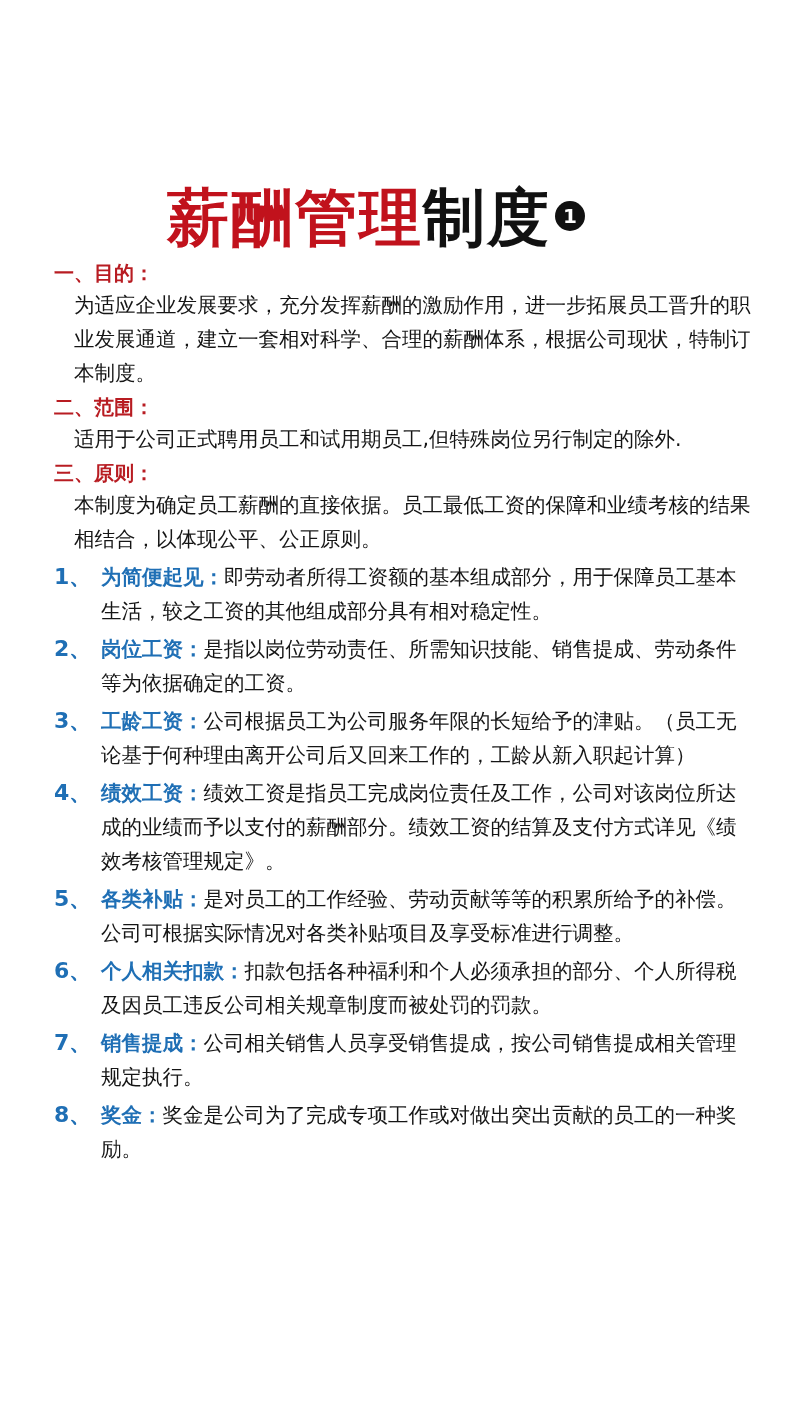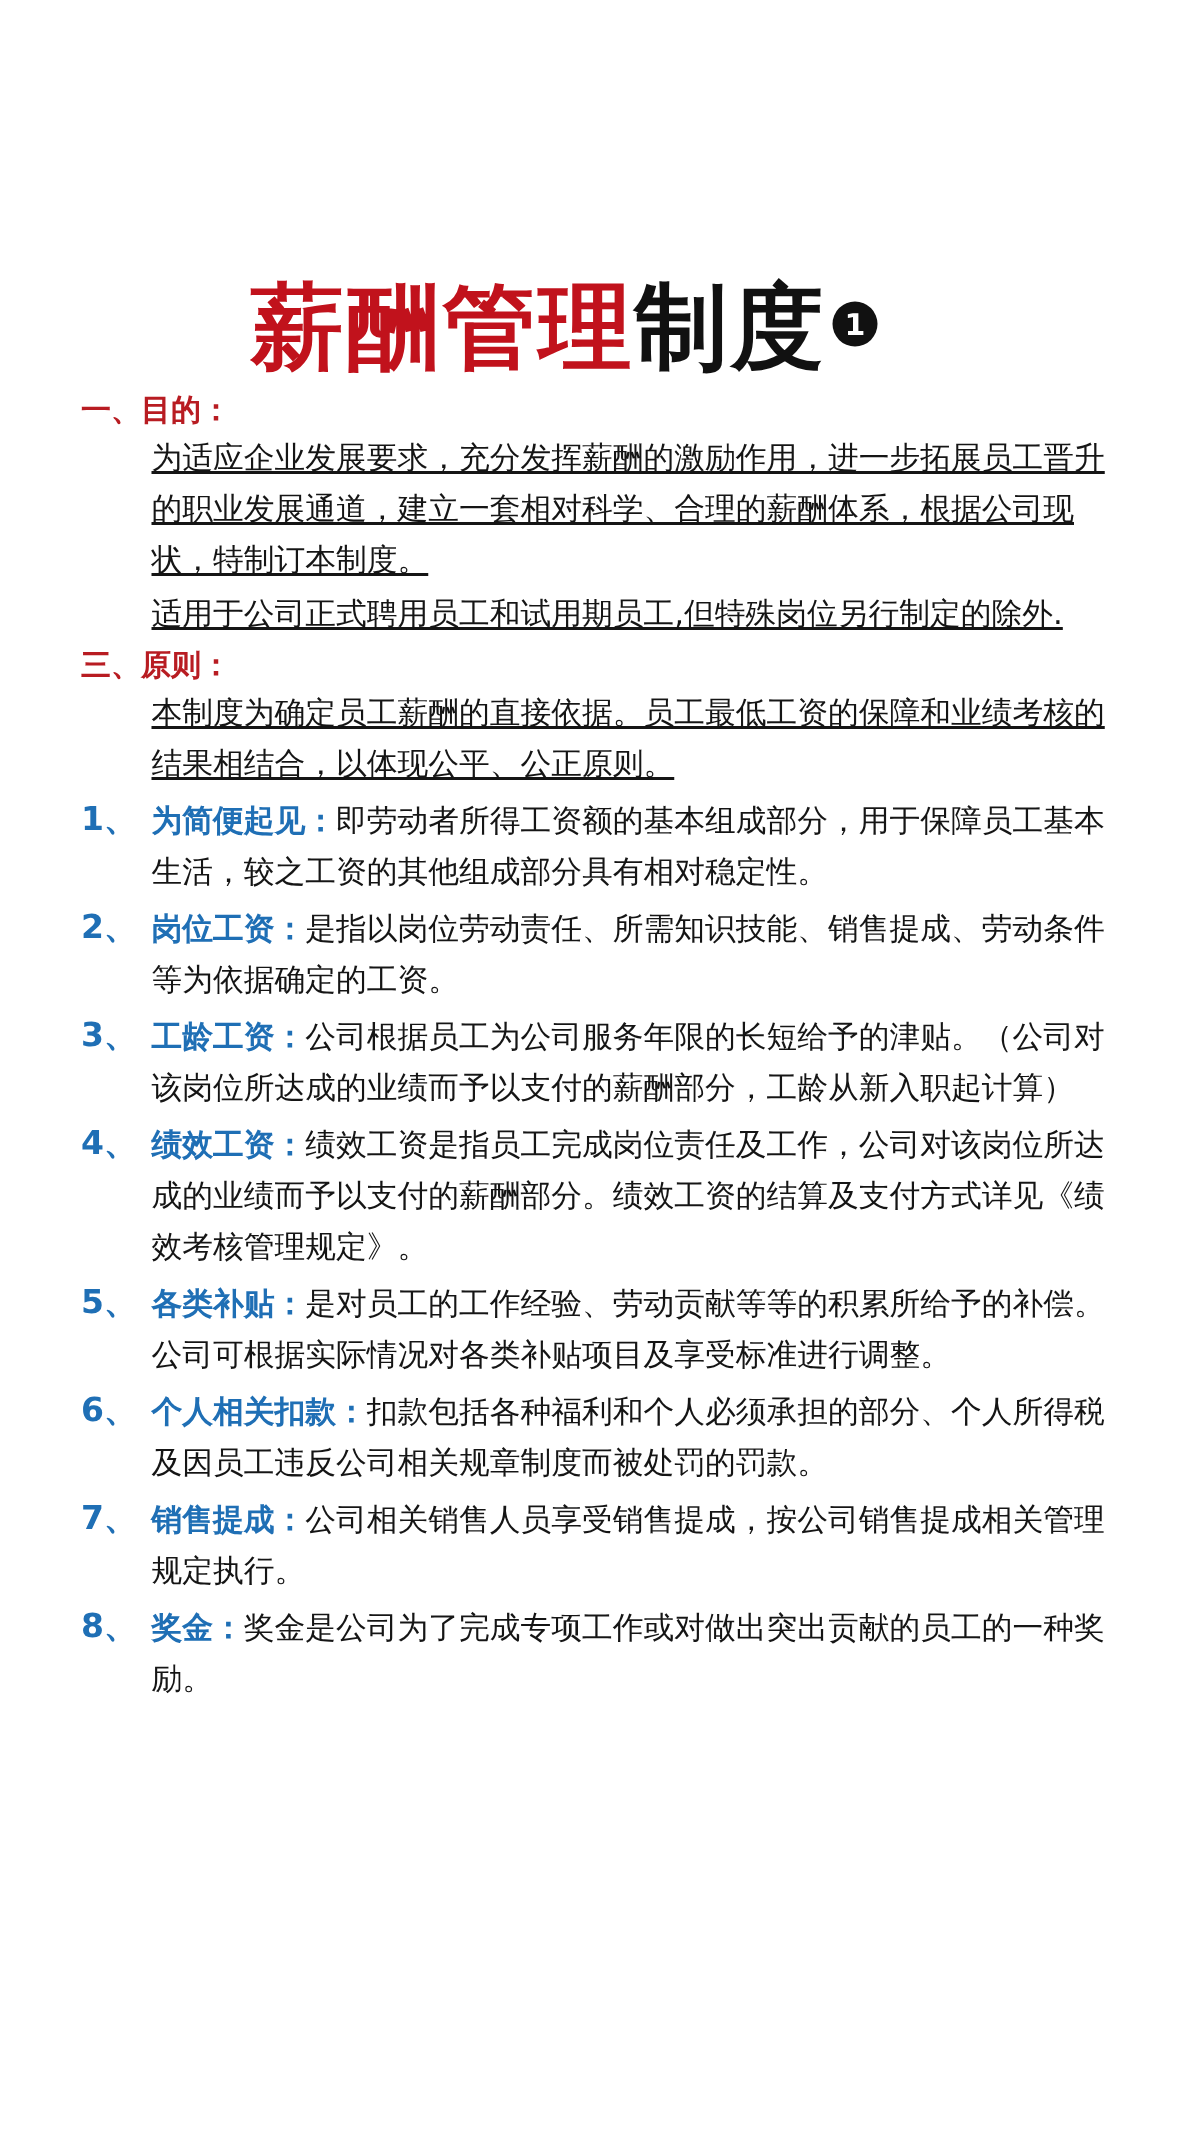--- a/index.html
+++ b/index.html
@@ -7,21 +7,21 @@
          font-family: "DejaVu Sans", "Liberation Sans", sans-serif; color: #111; }
   .title { position: absolute; top: 178px; left: 0; width: 752px; text-align: center;
            font-size: 62px; font-weight: bold; letter-spacing: 2px; line-height: 80px; }
   .title .red { color: #c1121c; }
   .title .black { color: #111111; }
   .title .badge { display: inline-block; width: 30px; height: 30px; border-radius: 50%;
                   background: #111; color: #fff; font-size: 20px; line-height: 30px;
                   text-align: center; vertical-align: middle; margin-left: 4px; position: relative; top: -6px; letter-spacing: 0; }
   .content { position: absolute; top: 258px; left: 54px; width: 700px; }
   .sec-head { color: #b81c22; font-weight: bold; font-size: 20px; line-height: 30px; margin: 0; }
-  .para { font-size: 20.5px; line-height: 34px; margin: 0 0 0 47px; color: #151515; text-decoration: underline; }
+  .para { font-size: 20.5px; line-height: 34px; margin: 0 0 0 20px; color: #151515; }
   .sec { margin-bottom: 2px; }
   .item { display: flex; margin-top: 4px; }
   .item .num { color: #1f6fb5; font-weight: bold; font-size: 22px; line-height: 34px; width: 47px; flex: none; white-space: nowrap; }
   .item .body { font-size: 20.5px; line-height: 34px; color: #151515; }
   .item .label { color: #1f6fb5; font-weight: bold; }
 </style>
 </head>
 <body>
 
 <div class="title">
@@ -29,41 +29,42 @@
 </div>
 
 <div class="content">
 
   <div class="sec">
     <p class="sec-head">一、目的：</p>
     <p class="para">为适应企业发展要求，充分发挥薪酬的激励作用，进一步拓展员工晋升的职业发展通道，建立一套相对科学、合理的薪酬体系，根据公司现状，特制订本制度。</p>
   </div>
 
   <div class="sec">
+    <p class="sec-head">二、范围：</p>
     <p class="para">适用于公司正式聘用员工和试用期员工,但特殊岗位另行制定的除外.</p>
   </div>
 
   <div class="sec">
     <p class="sec-head">三、原则：</p>
     <p class="para">本制度为确定员工薪酬的直接依据。员工最低工资的保障和业绩考核的结果相结合，以体现公平、公正原则。</p>
   </div>
 
   <div class="sec">
 
     <div class="item">
       <span class="num">1、</span>
       <span class="body"><span class="label">为简便起见：</span><span>即劳动者所得工资额的基本组成部分，用于保障员工基本生活，较之工资的其他组成部分具有相对稳定性。</span></span>
     </div>
     <div class="item">
       <span class="num">2、</span>
       <span class="body"><span class="label">岗位工资：</span><span>是指以岗位劳动责任、所需知识技能、销售提成、劳动条件等为依据确定的工资。</span></span>
     </div>
     <div class="item">
       <span class="num">3、</span>
-      <span class="body"><span class="label">工龄工资：</span><span>公司根据员工为公司服务年限的长短给予的津贴。（公司对该岗位所达成的业绩而予以支付的薪酬部分，工龄从新入职起计算）</span></span>
+      <span class="body"><span class="label">工龄工资：</span><span>公司根据员工为公司服务年限的长短给予的津贴。（员工无论基于何种理由离开公司后又回来工作的，工龄从新入职起计算）</span></span>
     </div>
     <div class="item">
       <span class="num">4、</span>
       <span class="body"><span class="label">绩效工资：</span><span>绩效工资是指员工完成岗位责任及工作，公司对该岗位所达成的业绩而予以支付的薪酬部分。绩效工资的结算及支付方式详见《绩效考核管理规定》。</span></span>
     </div>
     <div class="item">
       <span class="num">5、</span>
       <span class="body"><span class="label">各类补贴：</span><span>是对员工的工作经验、劳动贡献等等的积累所给予的补偿。公司可根据实际情况对各类补贴项目及享受标准进行调整。</span></span>
     </div>
     <div class="item">

